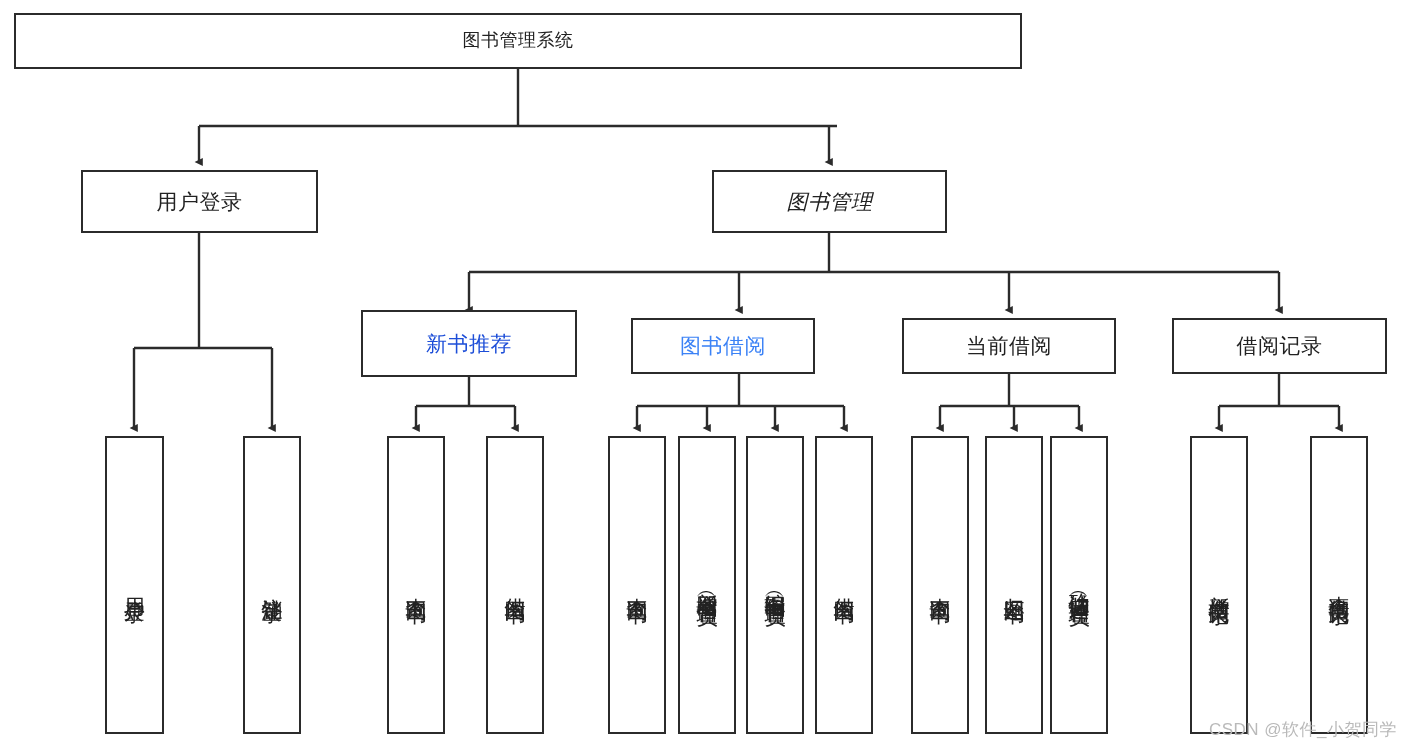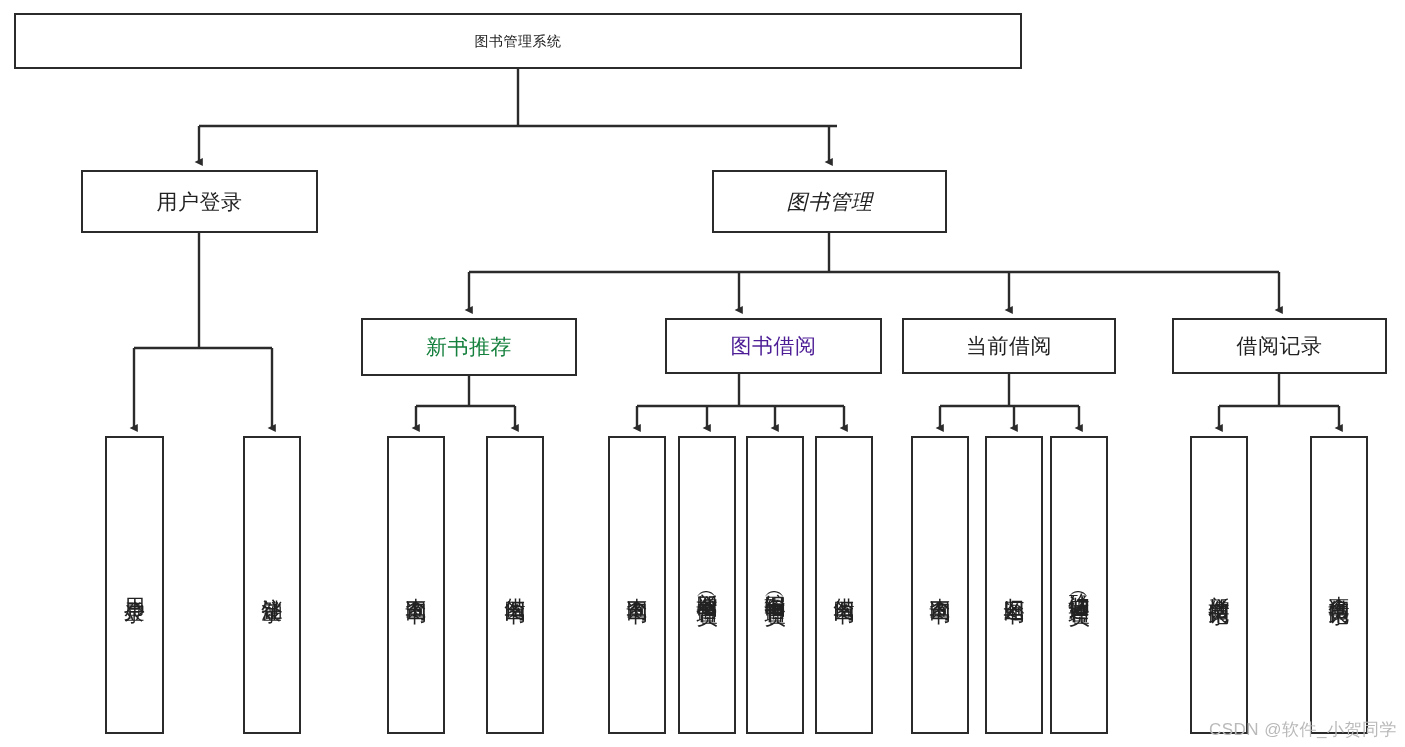--- a/index.html
+++ b/index.html
@@ -36,21 +36,21 @@
     align-items: center;
     justify-content: center;
     text-align: center;
   }
   .node.horiz {
     font-size: 21px;
     line-height: 1.2;
     letter-spacing: 0.5px;
   }
   .node.root {
-    font-size: 14px;
+    font-size: 18px;
   }
   .node.leaf {
     font-size: 21px;
     letter-spacing: 1px;
     padding: 6px 2px;
   }
   .vtext {
     writing-mode: vertical-rl;
     text-orientation: upright;
     -webkit-writing-mode: vertical-rl;
@@ -130,24 +130,24 @@
     <span>图书管理系统</span>
   </div>
 
   <div class="node horiz" style="left: 81px; top: 170px; width: 237px; height: 63px; border-color: rgb(43, 43, 43); background: rgb(255, 255, 255); color: rgb(34, 34, 34);">
     <span>用户登录</span>
   </div>
   <div class="node horiz" style="left: 712px; top: 170px; width: 235px; height: 63px; border-color: rgb(43, 43, 43); background: rgb(255, 255, 255); color: rgb(34, 34, 34); font-style: italic;">
     <span>图书管理</span>
   </div>
 
-  <div class="node horiz" style="left: 361px; top: 318px; width: 216px; height: 58px; border-color: rgb(43, 43, 43); background: rgb(255, 255, 255); color: #15803d;">
+  <div class="node horiz" style="left: 361px; top: 310px; width: 216px; height: 67px; border-color: rgb(43, 43, 43); background: rgb(255, 255, 255); color: #1d4ed8;">
     <span>新书推荐</span>
   </div>
-  <div class="node horiz" style="left: 665px; top: 318px; width: 217px; height: 56px; border-color: rgb(43, 43, 43); background: rgb(255, 255, 255); color: #4c1d95;">
+  <div class="node horiz" style="left: 631px; top: 318px; width: 184px; height: 56px; border-color: rgb(43, 43, 43); background: rgb(255, 255, 255); color: #3b82f6;">
     <span>图书借阅</span>
   </div>
   <div class="node horiz" style="left: 902px; top: 318px; width: 214px; height: 56px; border-color: rgb(43, 43, 43); background: rgb(255, 255, 255); color: rgb(34, 34, 34);">
     <span>当前借阅</span>
   </div>
   <div class="node horiz" style="left: 1172px; top: 318px; width: 215px; height: 56px; border-color: rgb(43, 43, 43); background: rgb(255, 255, 255); color: rgb(34, 34, 34);">
     <span>借阅记录</span>
   </div>
 
   <div class="node leaf" style="left: 105px; top: 436px; width: 59px; height: 298px; border-color: rgb(43, 43, 43); background: rgb(255, 255, 255); color: rgb(34, 34, 34);">

